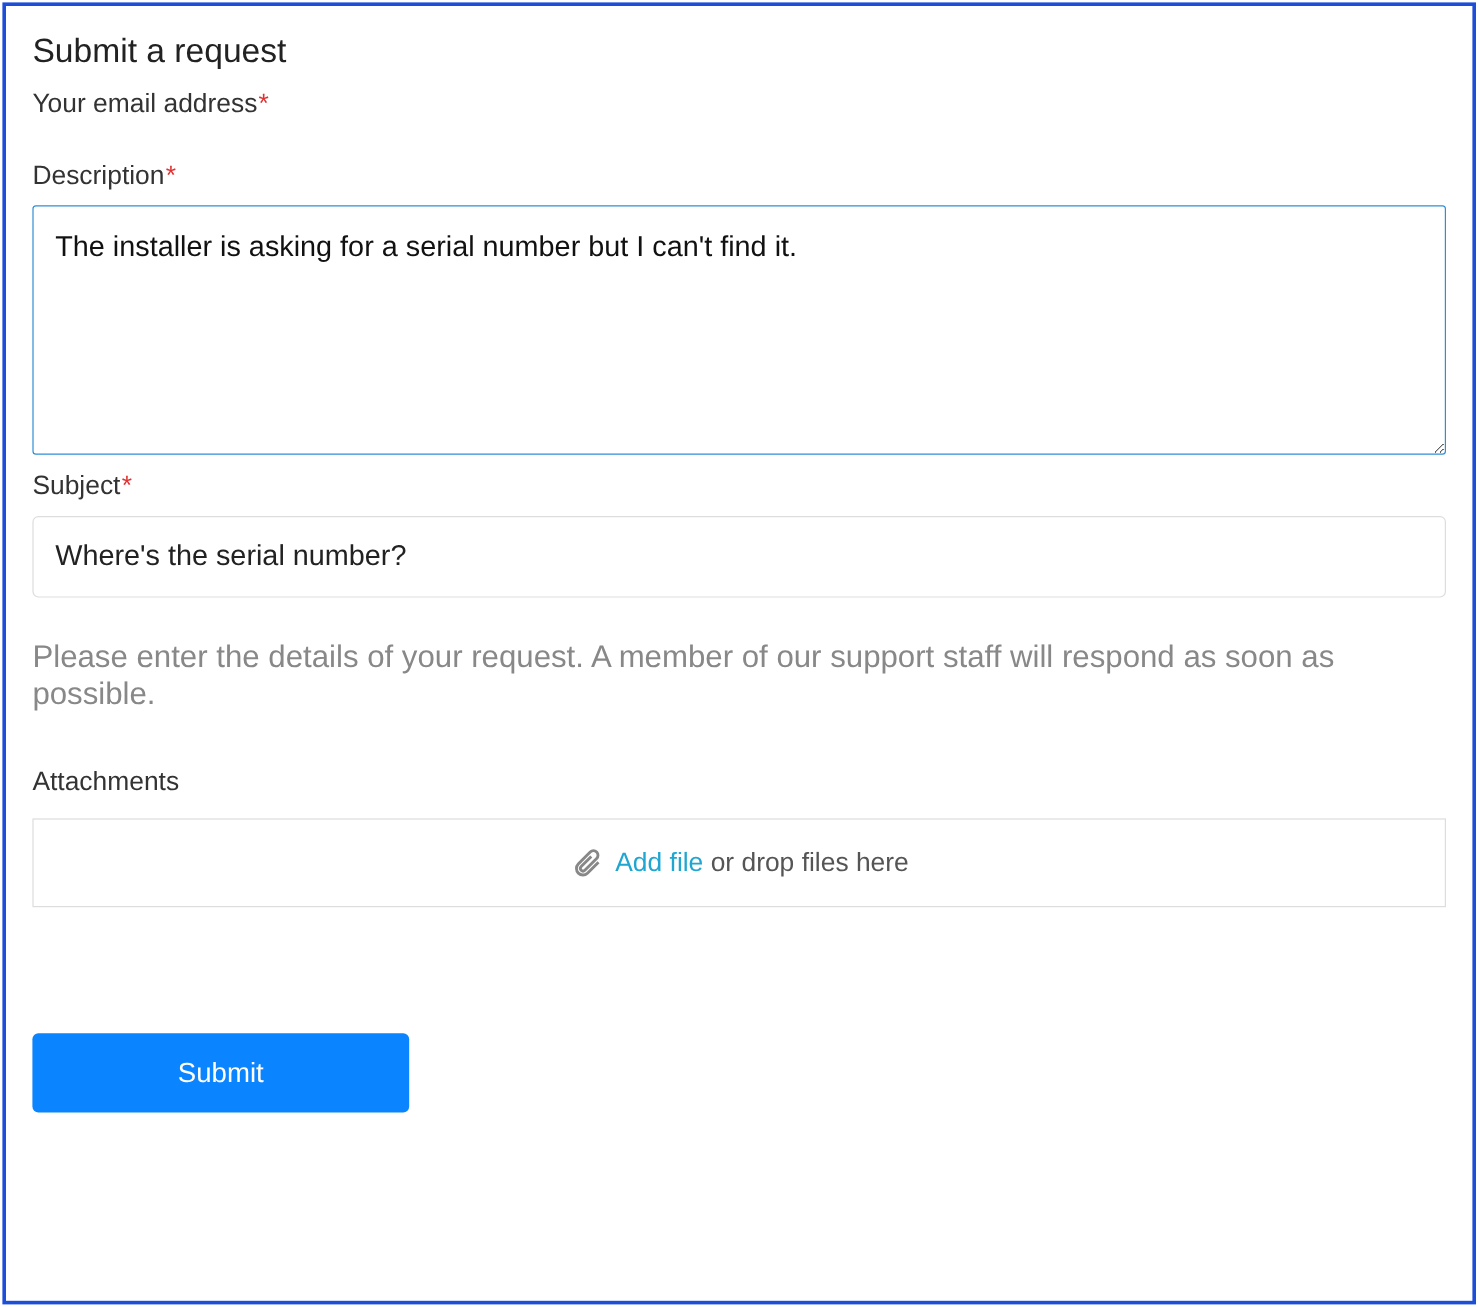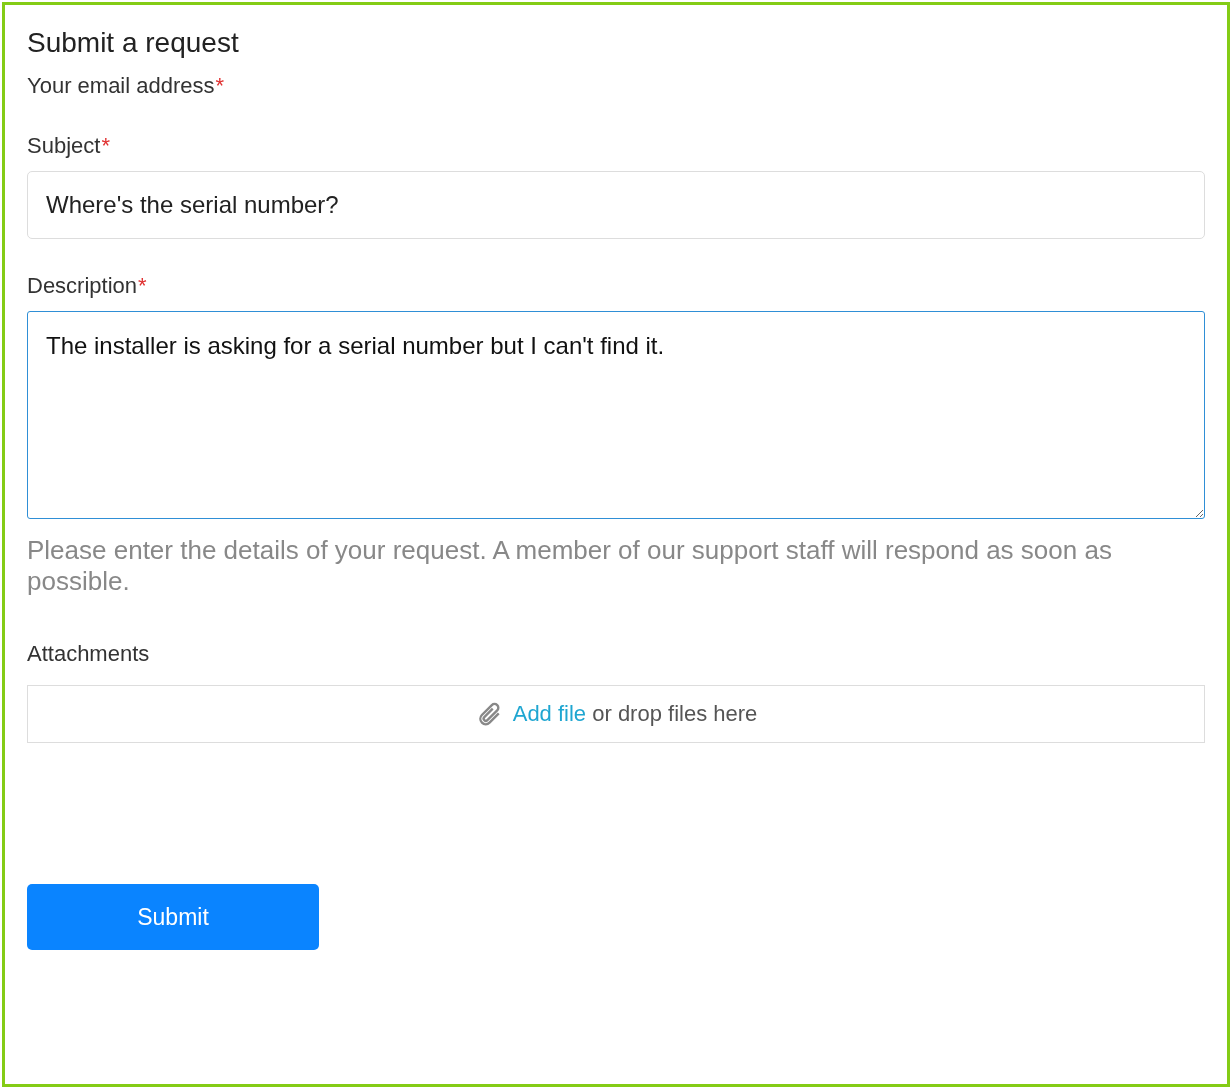--- a/index.html
+++ b/index.html
@@ -10,21 +10,21 @@
     body {
       font-family: -apple-system, BlinkMacSystemFont, "Segoe UI", Helvetica, Arial, sans-serif;
       background: #fff;
       width: 1232px;
       height: 1089px;
     }
     .outer-frame {
       width: 1228px;
       height: 1085px;
       margin: 2px;
-      border: 3px solid #84cc16;
+      border: 3px solid #1d4ed8;
       padding: 22px 22px 0 22px;
       background: #fff;
     }
     .page-title {
       font-size: 28px;
       font-weight: 400;
       color: #222;
       margin-bottom: 14px;
     }
     .form-group {
@@ -69,31 +69,31 @@
       outline: none;
       line-height: 1.35;
     }
     .helper-text {
       font-size: 26px;
       color: #888;
       margin-top: 12px;
       margin-bottom: 44px;
     }
     .attachments-section {
-      margin-bottom: 69px;
+      margin-bottom: 33px;
     }
     .attachments-label {
       font-size: 22px;
       color: #333;
       margin-bottom: 18px;
       display: block;
     }
     .dropzone {
       width: 100%;
-      height: 58px;
+      height: 74px;
       border: 1px solid #ddd;
       display: flex;
       align-items: center;
       justify-content: center;
       gap: 10px;
       font-size: 22px;
       color: #555;
       background: #fff;
     }
     .dropzone .link {
@@ -107,21 +107,21 @@
       justify-content: center;
     }
     .paperclip svg {
       width: 26px;
       height: 26px;
       stroke: #888;
       fill: none;
       stroke-width: 2.2;
     }
     .submit-button {
-      width: 292px;
+      width: 314px;
       height: 66px;
       background: #0a84ff;
       color: #fff;
       border: none;
       border-radius: 5px;
       font-size: 23px;
       font-weight: 500;
       cursor: pointer;
       font-family: inherit;
       margin-top: 72px;
@@ -133,32 +133,32 @@
 <div class="outer-frame">
 
   <h1 class="page-title">Submit a request</h1>
 
   <div class="form-group">
     <label class="form-label">
       <span>Your email address</span><span class="required">*</span>
     </label>
   </div>
 
+  <div class="form-group desc-group">
+    <label class="form-label">
+      <span>Description</span><span class="required">*</span>
+    </label>
+    <textarea class="textarea-input" style="">The installer is asking for a serial number but I can't find it.</textarea>
+  </div>
+
   <div class="form-group">
     <label class="form-label">
       <span>Subject</span><span class="required">*</span>
     </label>
     <input type="text" class="text-input" value="Where's the serial number?" style="">
-  </div>
-
-  <div class="form-group desc-group">
-    <label class="form-label">
-      <span>Description</span><span class="required">*</span>
-    </label>
-    <textarea class="textarea-input" style="">The installer is asking for a serial number but I can't find it.</textarea>
   </div>
 
   <p class="helper-text">Please enter the details of your request. A member of our support staff will respond as soon as possible.</p>
 
   <div class="attachments-section">
     <label class="attachments-label">Attachments</label>
     <div class="dropzone">
       <span class="paperclip">
         <svg viewBox="0 0 24 24">
           <path d="M21 11.5l-8.5 8.5a5 5 0 0 1-7.07-7.07l9.2-9.2a3.5 3.5 0 0 1 4.95 4.95L10.5 17.7a2 2 0 0 1-2.83-2.83l7.78-7.78"></path>

